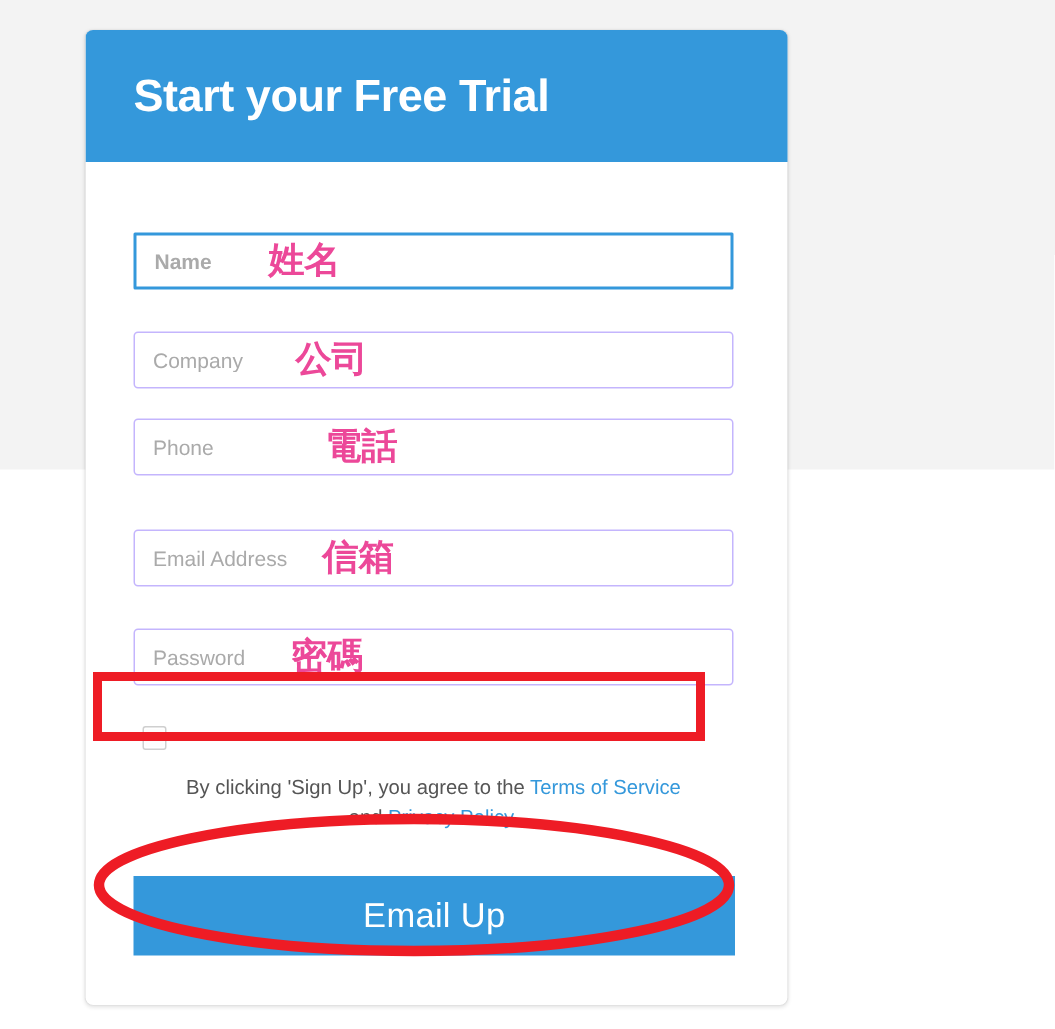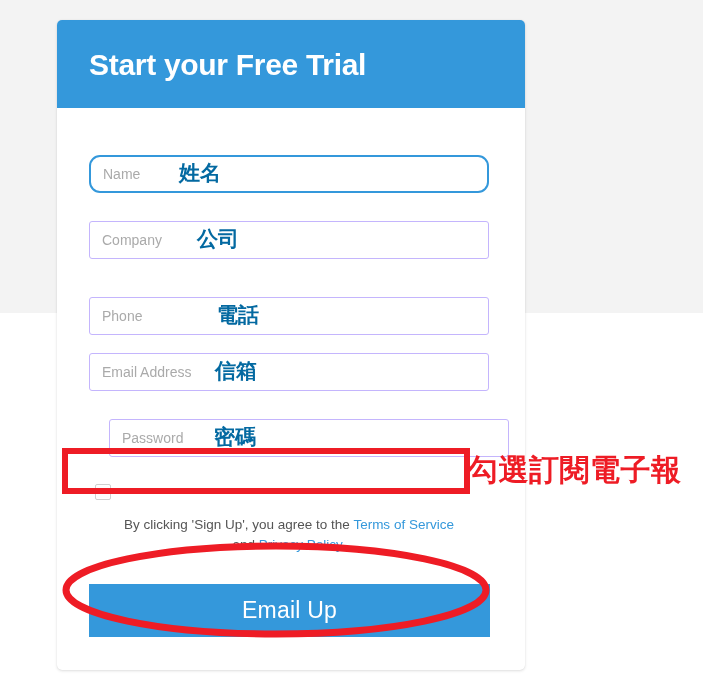--- a/index.html
+++ b/index.html
@@ -93,42 +93,43 @@
     color: #333333;
     padding: 0 12px;
     outline: none;
   }
   .text-input::placeholder {
     color: #aaaaaa;
     opacity: 1;
   }
   .text-input.focused {
     border: 2px solid #3498db;
-    border-radius: 11px;
+    border-radius: 1px;
+    font-weight: bold;
   }
 
   
   .cn-note {
     position: absolute;
     top: 50%;
     transform: translateY(-50%);
-    color: #0369a1;
-    font-size: 21px;
-    font-weight: bold;
-    font-family: Liberation Mono, monospace;
+    color: #ec4899;
+    font-size: 24px;
+    font-weight: bold;
+    font-family: Liberation Sans, sans-serif;
     white-space: nowrap;
     pointer-events: none;
     line-height: 1;
   }
 
   #row-name    { top: 47px; }
   #row-company { top: 113px; }
-  #row-phone   { top: 189px; }
+  #row-phone   { top: 171px; }
   #row-email   { top: 245px; }
-  #row-password{ top: 311px; margin-left: 20px; }
+  #row-password{ top: 311px; }
 
   
   #checkbox-row {
     position: absolute;
     left: 32px;
     top: 369px;
     width: 400px;
     height: 30px;
     display: flex;
     align-items: center;
@@ -276,19 +277,18 @@
 
     <button id="signup-button">Email Up</button>
 
   </div>
 </div>
 
 <div id="annotation-layer">
 
   <div id="checkbox-highlight-box"></div>
 
-  <div id="newsletter-annotation">勾選訂閱電子報</div>
 
   <svg id="signup-ellipse" viewBox="0 0 432 96">
     <ellipse cx="216" cy="48" rx="210" ry="44" fill="none" stroke="#ee1c25" stroke-width="7"></ellipse>
   </svg>
 
 </div>
 
 </body></html>

